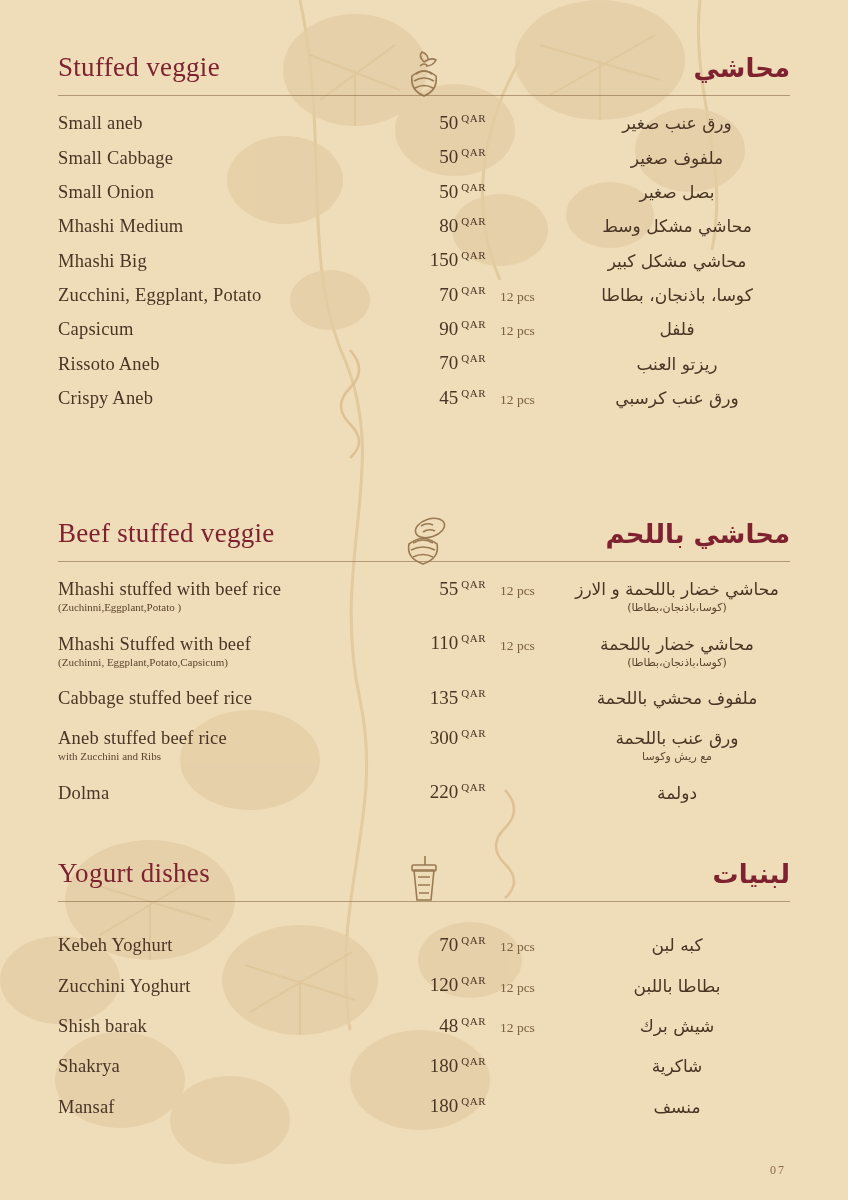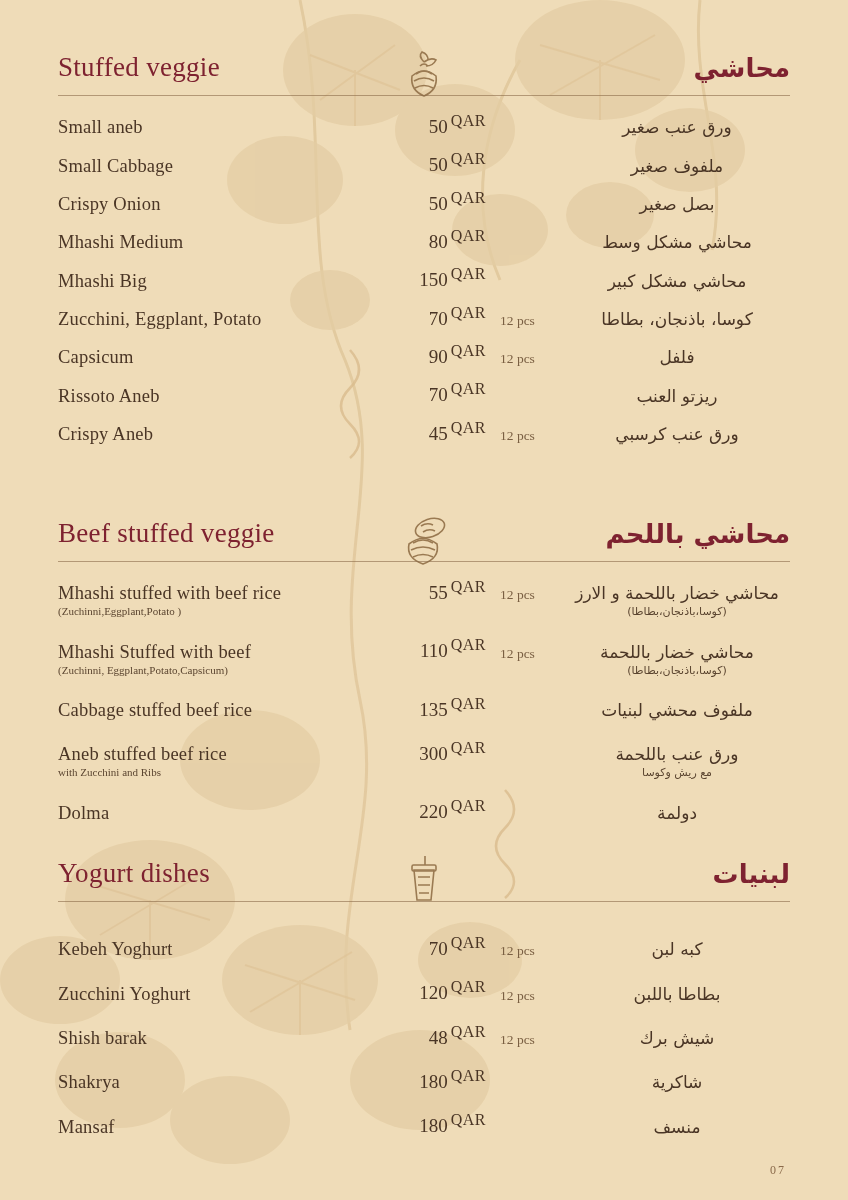--- a/index.html
+++ b/index.html
@@ -91,21 +91,21 @@
     letter-spacing: 0;
     margin-top: 1px;
   }
   .price {
     text-align: right;
     font-size: 19px;
     color: #4a3525;
     white-space: nowrap;
   }
   .price .cur {
-    font-size: 16px;
+    font-size: 11px;
     vertical-align: super;
     margin-left: 3px;
     letter-spacing: .5px;
   }
   .pcs {
     font-size: 13.5px;
     color: #7a5f42;
     padding-left: 14px;
     white-space: nowrap;
   }
@@ -205,21 +205,21 @@
         <div class="pcs"></div>
         <div class="name-ar">ورق عنب صغير</div>
       </div>
       <div class="row">
         <div class="name-en">Small Cabbage</div>
         <div class="price"><span>50</span><span class="cur">QAR</span></div>
         <div class="pcs"></div>
         <div class="name-ar">ملفوف صغير</div>
       </div>
       <div class="row">
-        <div class="name-en">Crispy Onion</div>
+        <div class="name-en">Small Onion</div>
         <div class="price"><span>50</span><span class="cur">QAR</span></div>
         <div class="pcs"></div>
         <div class="name-ar">بصل صغير</div>
       </div>
       <div class="row">
         <div class="name-en">Mhashi Medium</div>
         <div class="price"><span>80</span><span class="cur">QAR</span></div>
         <div class="pcs"></div>
         <div class="name-ar">محاشي مشكل وسط</div>
       </div>
@@ -283,21 +283,21 @@
       <div class="row tight">
         <div class="name-en"><span>Mhashi Stuffed with beef</span><span class="sub-en">(Zuchinni, Eggplant,Potato,Capsicum)</span></div>
         <div class="price"><span>110</span><span class="cur">QAR</span></div>
         <div class="pcs">12 pcs</div>
         <div class="name-ar"><span>محاشي خضار باللحمة</span><span class="sub-ar">(كوسا،باذنجان،بطاطا)</span></div>
       </div>
       <div class="row tight">
         <div class="name-en">Cabbage stuffed beef rice</div>
         <div class="price"><span>135</span><span class="cur">QAR</span></div>
         <div class="pcs"></div>
-        <div class="name-ar">ملفوف محشي لبنيات</div>
+        <div class="name-ar">ملفوف محشي باللحمة</div>
       </div>
       <div class="row tight">
         <div class="name-en"><span>Aneb stuffed beef rice</span><span class="sub-en">with Zucchini and Ribs</span></div>
         <div class="price"><span>300</span><span class="cur">QAR</span></div>
         <div class="pcs"></div>
         <div class="name-ar"><span>ورق عنب باللحمة</span><span class="sub-ar">مع ريش وكوسا</span></div>
       </div>
       <div class="row tight">
         <div class="name-en">Dolma</div>
         <div class="price"><span>220</span><span class="cur">QAR</span></div>

